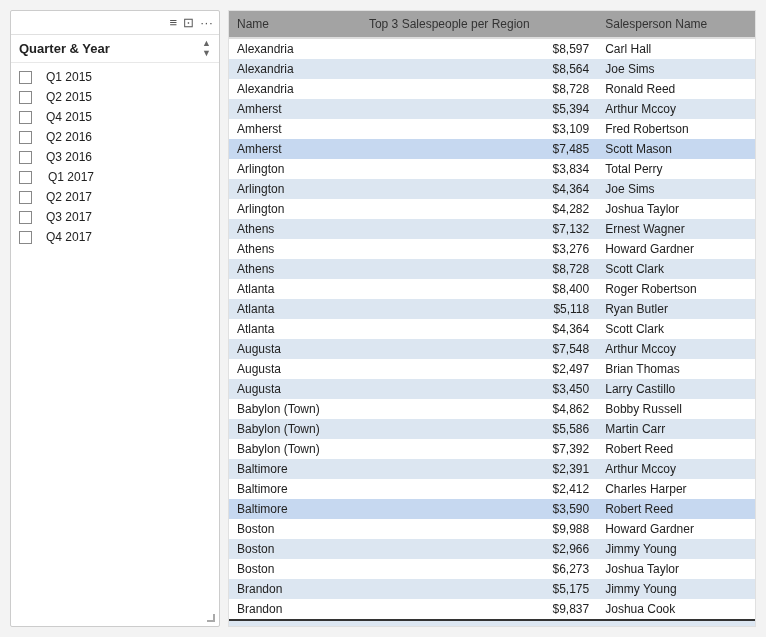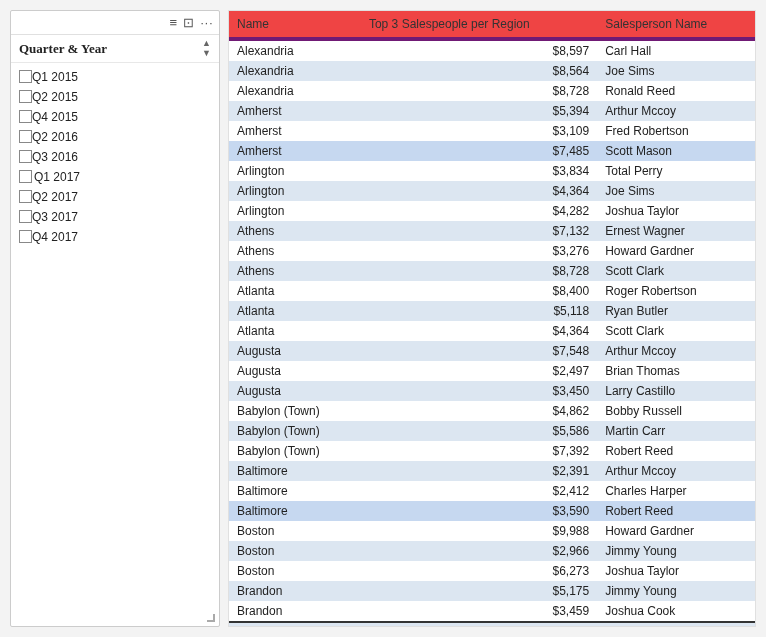--- a/index.html
+++ b/index.html
@@ -48,21 +48,20 @@
       padding: 4px 8px;
       gap: 6px;
       border-bottom: 1px solid #e8e8e8;
     }
 
     .panel-title {
       font-weight: 600;
       font-size: 13px;
       color: #222;
       flex: 1;
-      font-family: Liberation Serif, serif;
     }
 
     .sort-icons {
       display: flex;
       flex-direction: column;
       gap: 1px;
       cursor: pointer;
     }
 
     .sort-icons span {
@@ -72,23 +71,23 @@
     }
 
     .checkbox-list {
       flex: 1;
       overflow-y: auto;
       padding: 4px 0;
     }
 
     .checkbox-item {
       display: flex;
-      align-items: flex-start;
+      align-items: flex-end;
       padding: 3px 8px;
-      gap: 0;
+      gap: 14px;
       cursor: pointer;
       user-select: none;
     }
 
     .checkbox-box {
       width: 13px;
       height: 13px;
       border: 1px solid #888;
       background: #fff;
       display: flex;
@@ -137,22 +136,22 @@
       border: 1px solid #e0e0e0;
     }
 
     table {
       width: 100%;
       border-collapse: collapse;
       font-size: 12px;
     }
 
     thead tr {
-      background: #ef4444;
-      border-bottom: 4px solid #701a75;
+      background: #a3a3a3;
+      border-bottom: 1px solid #701a75;
       margin-left: 39px;
     }
 
     thead th {
       text-align: left;
       padding: 6px 8px;
       font-weight: 400;
       color: #333;
       white-space: nowrap;
       border-bottom: 2px solid #ddd;
@@ -400,21 +399,21 @@
           <td class="currency">$6,273</td>
           <td>Joshua Taylor</td>
         </tr>
         <tr>
           <td>Brandon</td>
           <td class="currency">$5,175</td>
           <td>Jimmy Young</td>
         </tr>
         <tr>
           <td>Brandon</td>
-          <td class="currency">$3,459</td>
+          <td class="currency">$9,837</td>
           <td>Joshua Cook</td>
         </tr>
         <tr class="total-row">
           <td>Total</td>
           <td class="currency">$291,774</td>
           <td></td>
         </tr>
       </tbody>
   </table>
 </div>

